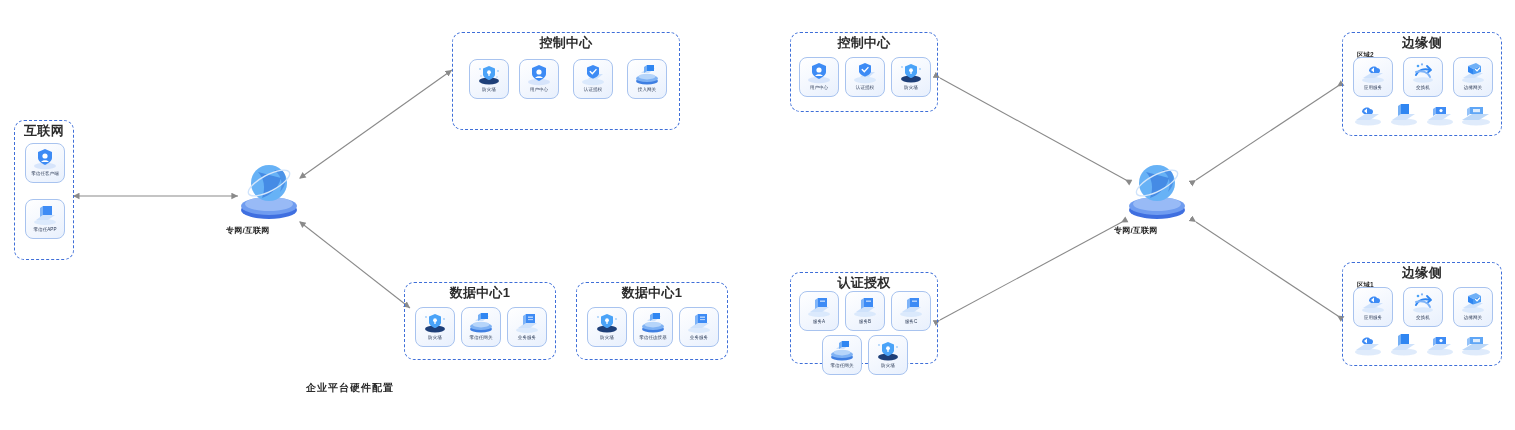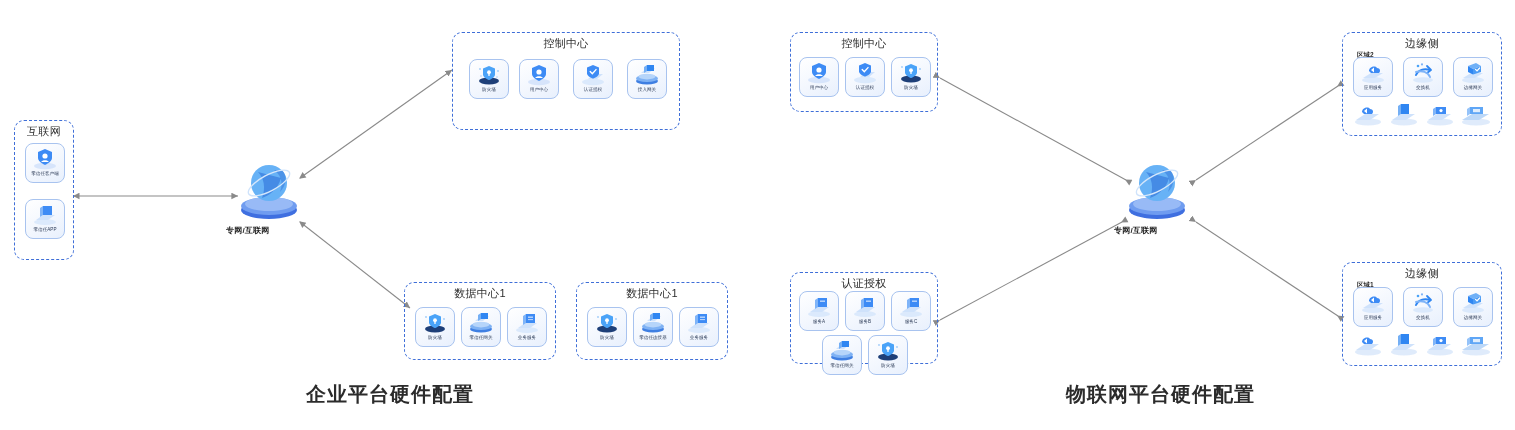--- a/index.html
+++ b/index.html
@@ -13,22 +13,22 @@
   
   .group{
     position:absolute;
     border:1.6px dashed #3f6fd8;
     border-radius:10px;
     box-sizing:border-box;
     background:transparent;
   }
   .group-title{
     position:absolute;top:5px;left:0;width:100%;
-    text-align:center;font-size:11px;color:#2b2b2b;
-    font-weight:400;letter-spacing:.3px;
+    text-align:center;font-size:13px;color:#2b2b2b;
+    font-weight:700;letter-spacing:.3px;
     line-height:10px;
   }
   .zone-title{
     position:absolute;font-size:6.5px;color:#2b2b2b;font-weight:700;
     line-height:9px;
   }
 
   
   .card{
     position:absolute;
@@ -56,21 +56,21 @@
   
   .globe{position:absolute;width:86px;text-align:left;}
   .globe svg{width:70px;height:66px;display:block;margin:0 auto;}
   .globe .glabel{
     font-size:8px;font-weight:700;color:#1d1d1d;margin-top:1px;
     letter-spacing:.2px;white-space:nowrap;
   }
 
   
   .caption{
-    position:absolute;font-size:20px;font-weight:700;color:#2b2b2b;
+    position:absolute;font-size:10px;font-weight:700;color:#2b2b2b;
     letter-spacing:1px;white-space:nowrap;
   }
 
   
   .links{position:absolute;left:0;top:0;width:1515px;height:430px;pointer-events:none;}
 </style>
 </head>
 <body>
 
 <div class="canvas">
@@ -552,15 +552,14 @@
           <ellipse cx="17" cy="21" rx="14" ry="3.6" fill="#dce9fb" opacity=".9"></ellipse>
           <path d="M3 19 L13 13 L30 13 L20 19 Z" fill="#bcd8f8"></path>
           <path d="M11 6 L24 6 L24 13 L11 13 Z" fill="#5fa6f6"></path>
           <path d="M11 6 L11 13 L8 15 L8 8 Z" fill="#95c3f9"></path>
           <rect x="14" y="8" width="7" height="3.2" fill="#ffffff" opacity=".8"></rect>
         </svg>
     </div>
   </div>
 
   <div class="caption" style="left:306px;top:381px;">企业平台硬件配置</div>
-  <div class="caption" style="left:1066px;top:381px;">物联网平台硬件配置</div>
 
 </div>
 
 </body></html>

